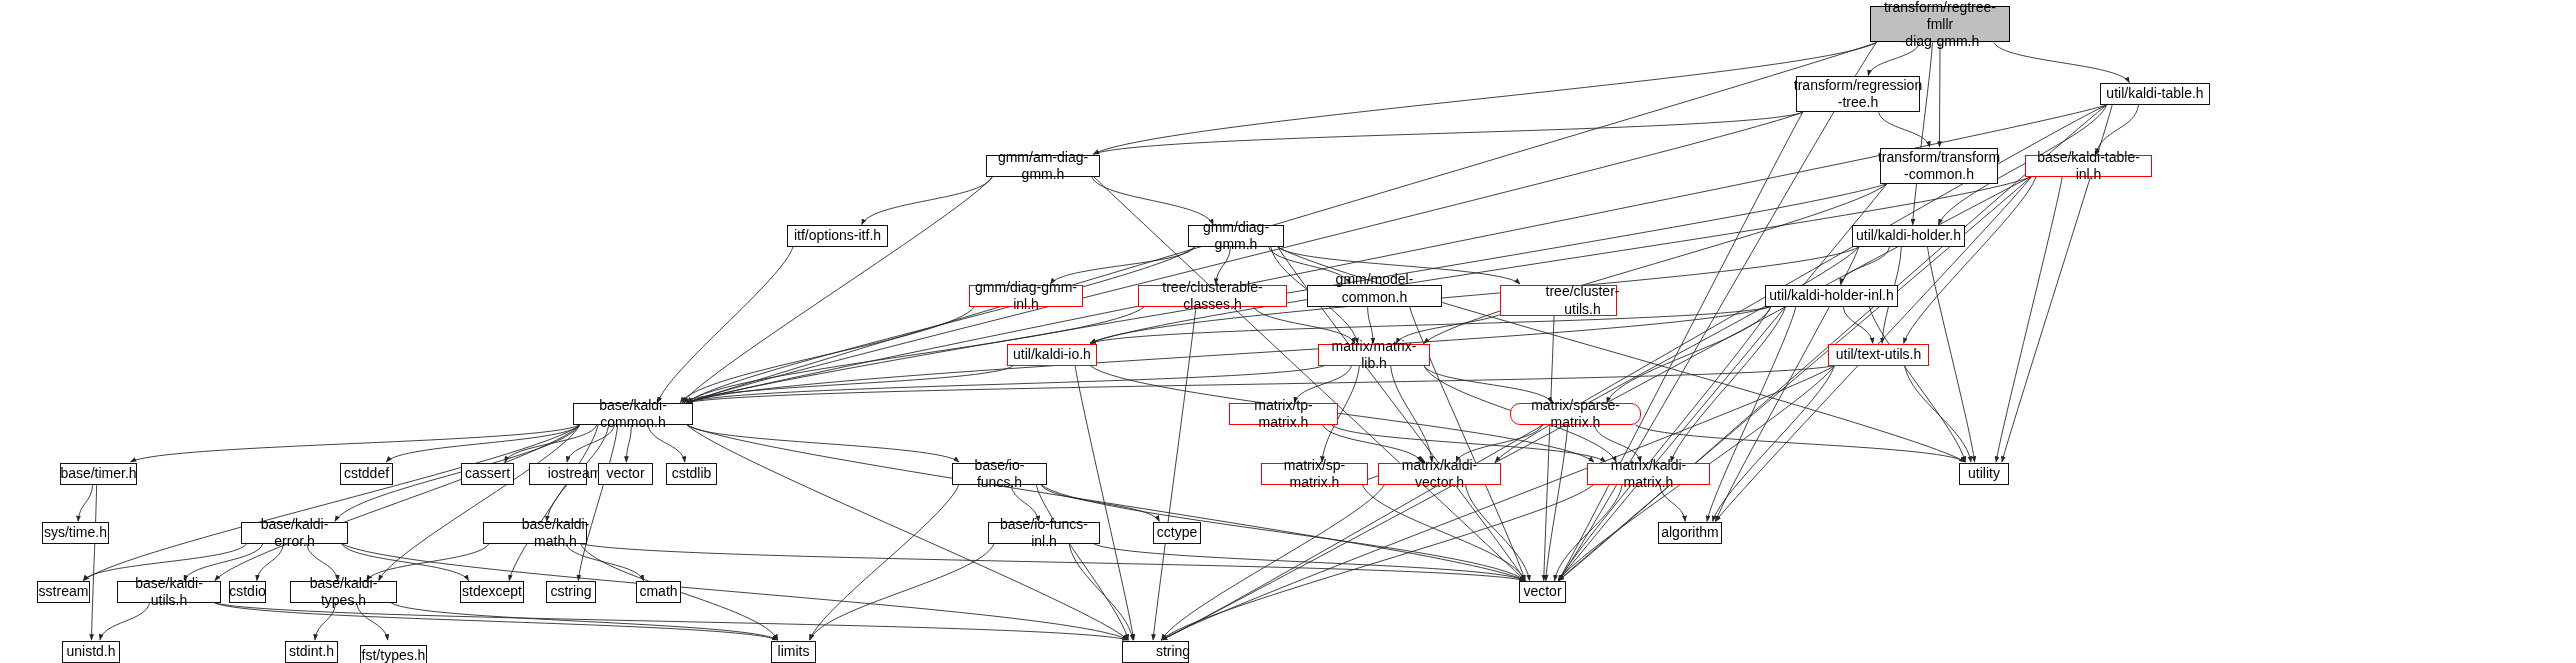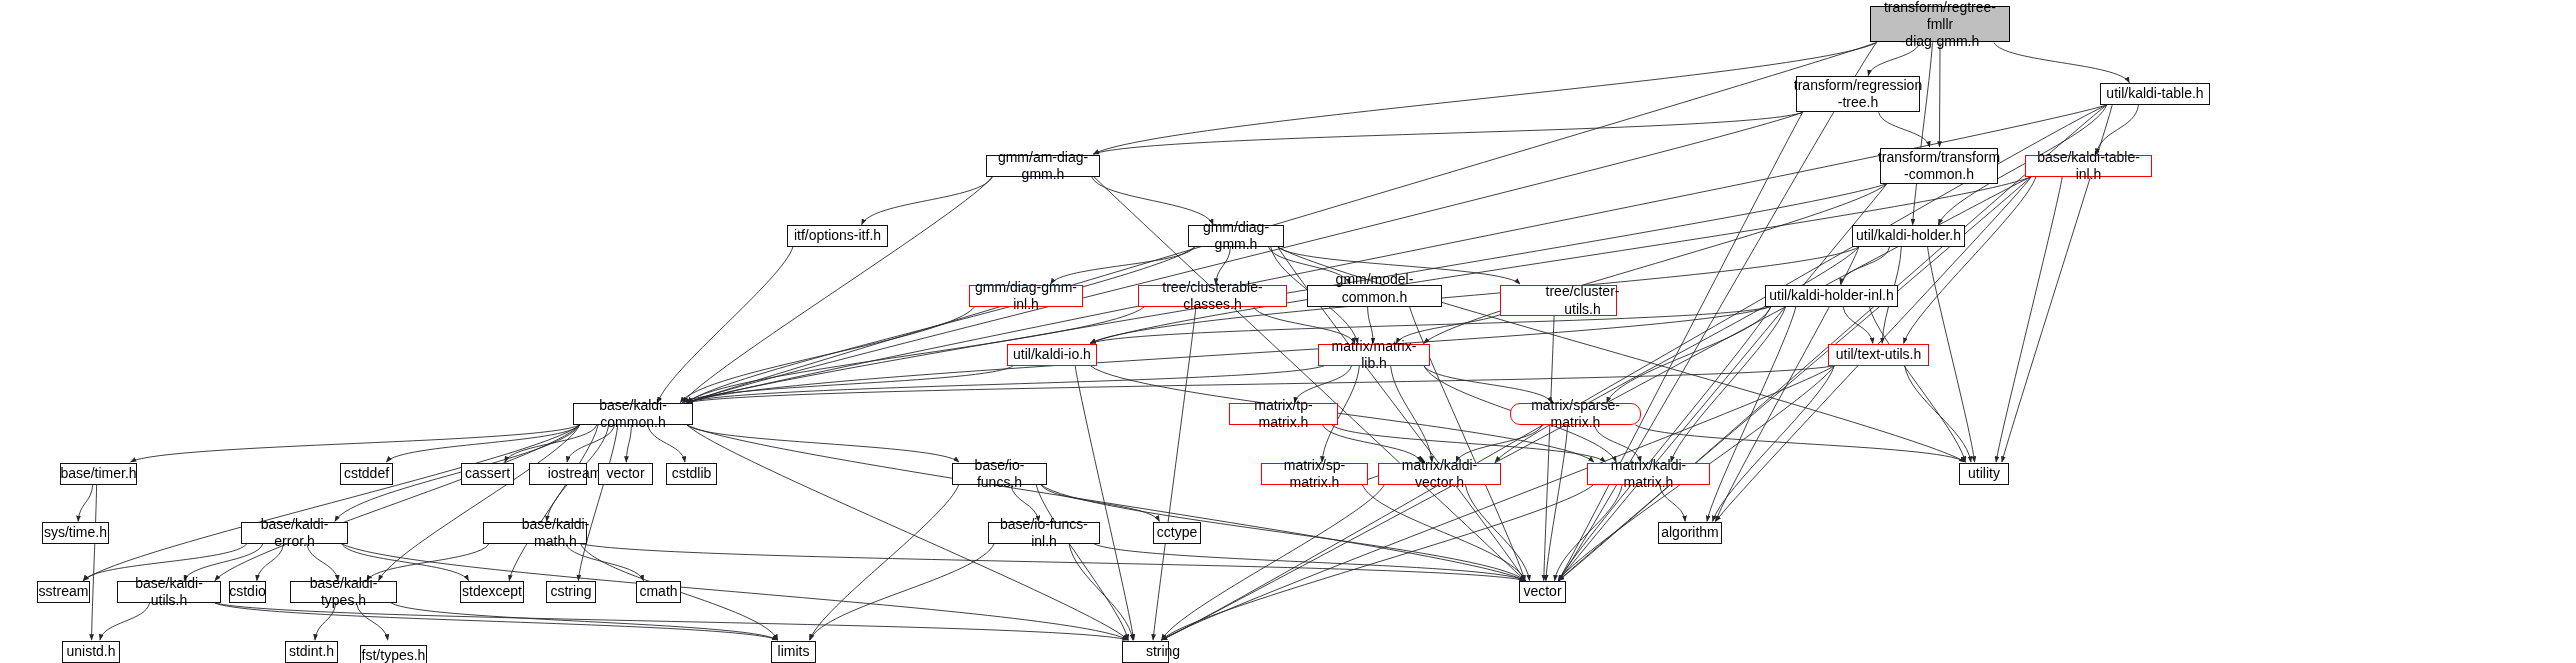--- a/index.html
+++ b/index.html
@@ -219,16 +219,16 @@
       <div class="graph-node" style="left: 229px; top: 581px; width: 37px; height: 21.6px; text-align: right;"><span class="lbl">cstdio</span></div>
       <div class="graph-node" style="left: 290px; top: 581px; width: 107px; height: 21.6px;"><span class="lbl">base/kaldi-types.h</span></div>
       <div class="graph-node" style="left: 460px; top: 581px; width: 64px; height: 21.6px;"><span class="lbl">stdexcept</span></div>
       <div class="graph-node" style="left: 546px; top: 581px; width: 50px; height: 21.6px;"><span class="lbl">cstring</span></div>
       <div class="graph-node" style="left: 636px; top: 581px; width: 45px; height: 21.6px;"><span class="lbl">cmath</span></div>
       <div class="graph-node" style="left: 1519px; top: 581px; width: 47px; height: 21.6px;"><span class="lbl">vector</span></div>
       <div class="graph-node" style="left: 62px; top: 641px; width: 58px; height: 21.6px;"><span class="lbl">unistd.h</span></div>
       <div class="graph-node" style="left: 285px; top: 641px; width: 53px; height: 21.6px;"><span class="lbl">stdint.h</span></div>
       <div class="graph-node" style="left: 360px; top: 645px; width: 67px; height: 21.6px;"><span class="lbl">fst/types.h</span></div>
       <div class="graph-node" style="left: 771px; top: 641px; width: 45px; height: 21.6px;"><span class="lbl">limits</span></div>
-      <div class="graph-node" style="left: 1122px; top: 641px; width: 47px; height: 21.6px; padding-left: 35px;"><span class="lbl">string</span></div>
+      <div class="graph-node" style="left: 1122px; top: 641px; width: 67px; height: 21.6px; padding-left: 35px;"><span class="lbl">string</span></div>
     </div>
 </div>
 
 
 </body></html>

